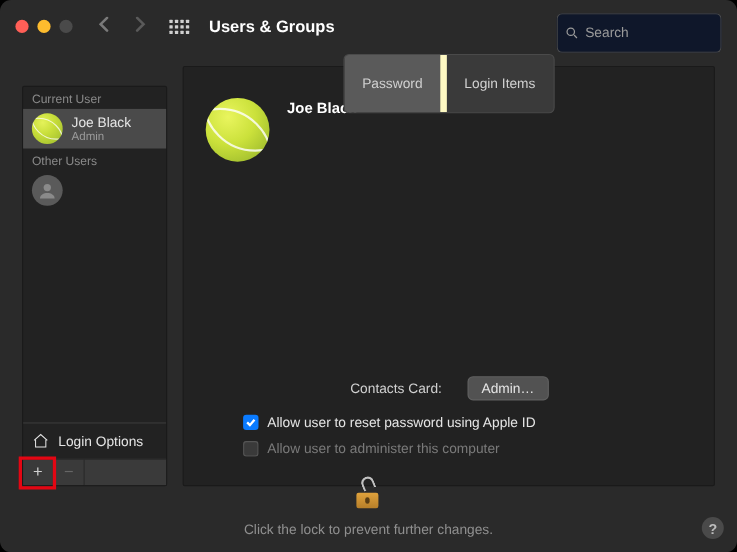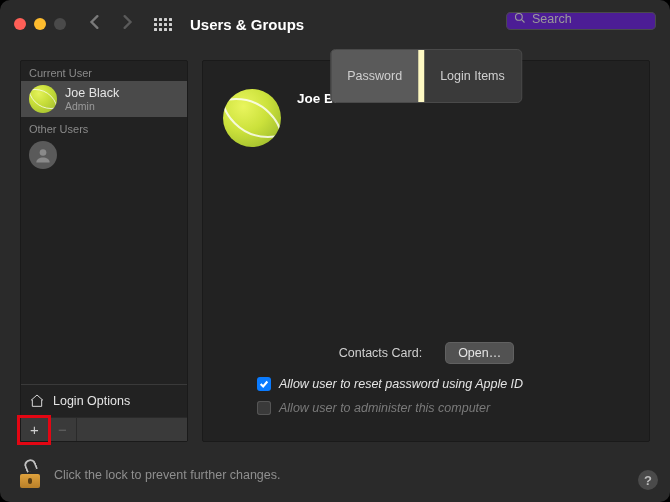--- a/index.html
+++ b/index.html
@@ -9,24 +9,24 @@
     .traffic { display: flex; gap: 8px; }
     .tl { width: 12px; height: 12px; border-radius: 50%; }
     .tl.red { background: #ff5f57; }
     .tl.yellow { background: #febc2e; }
     .tl.gray { background: #4a4a4a; }
     .nav-arrows { margin-left: 22px; display: flex; gap: 18px; color: #7a7a7a; }
     .nav-arrows svg { width: 14px; height: 14px; }
     .grid-icon { margin-left: 20px; display: grid; grid-template-columns: repeat(4, 3px); grid-template-rows: repeat(3, 3px); gap: 2px; }
     .grid-icon span { width: 3px; height: 3px; background: #d0d0d0; border-radius: 0.5px; }
     .title { color: #fff; font-weight: 700; font-size: 15px; margin-left: 18px; }
-    .search { position: absolute; right: 14px; top: 12px; width: 150px; height: 18px; background: #4c1d95; border-radius: 5px; display: flex; align-items: flex-start; padding: 0 8px; color: #9a9a9a; font-size: 12.5px; box-shadow: inset 0 0 0 1px #4a4a4a; }
+    .search { position: absolute; right: 14px; top: 12px; width: 150px; height: 36px; background: #0f172a; border-radius: 5px; display: flex; align-items: center; padding: 0 8px; color: #9a9a9a; font-size: 12.5px; box-shadow: inset 0 0 0 1px #4a4a4a; }
     .search svg { width: 12px; height: 12px; margin-right: 6px; }
     .content { position: absolute; top: 60px; left: 20px; right: 20px; bottom: 60px; display: flex; gap: 14px; }
-    .sidebar { width: 168px; background: #222; border: 1px solid #1a1a1a; border-radius: 2px; display: flex; flex-direction: column; }
+    .sidebar { width: 132px; background: #222; border: 1px solid #1a1a1a; border-radius: 2px; display: flex; flex-direction: column; margin-top: 18px; }
     .section-label { color: #8a8a8a; font-size: 11px; padding: 6px 8px 2px 8px; }
     .user-item { display: flex; align-items: center; gap: 8px; padding: 4px 8px; }
     .user-item.selected { background: #4a4a4a; }
     .avatar-tennis { width: 28px; height: 28px; border-radius: 50%; background: radial-gradient(circle at 35% 30%, #e4f25a 0%, #c8de3a 40%, #9ab82c 100%); position: relative; overflow: hidden; flex-shrink: 0; }
     .avatar-tennis::before { content: ""; position: absolute; width: 160%; height: 160%; border: 1.5px solid rgba(255,255,255,0.75); border-radius: 50%; top: -80%; left: -5%; }
     .avatar-tennis::after { content: ""; position: absolute; width: 160%; height: 160%; border: 1.5px solid rgba(255,255,255,0.75); border-radius: 50%; bottom: -80%; right: -5%; }
     .avatar-generic { width: 28px; height: 28px; border-radius: 50%; background: #5a5a5a; flex-shrink: 0; display: flex; align-items: center; justify-content: center; }
     .avatar-generic svg { width: 20px; height: 20px; fill: #8a8a8a; }
     .user-text { display: flex; flex-direction: column; line-height: 1.15; }
     .user-name { color: #e5e5e5; font-size: 12.5px; }
@@ -46,28 +46,28 @@
     .tab + .tab { border-left: 6px solid #fef9c3; }
     .main-body { padding: 28px 20px 16px 20px; height: 100%; display: flex; flex-direction: column; }
     .user-row { display: flex; align-items: flex-start; gap: 16px; }
     .big-avatar { width: 58px; height: 58px; border-radius: 50%; background: radial-gradient(circle at 35% 30%, #e9f55e 0%, #cbe13b 45%, #8faf28 100%); position: relative; overflow: hidden; flex-shrink: 0; }
     .big-avatar::before { content: ""; position: absolute; width: 160%; height: 160%; border: 2px solid rgba(255,255,255,0.8); border-radius: 50%; top: -82%; left: -6%; }
     .big-avatar::after { content: ""; position: absolute; width: 160%; height: 160%; border: 2px solid rgba(255,255,255,0.8); border-radius: 50%; bottom: -82%; right: -6%; }
     .user-row .name { color: #fff; font-weight: 700; font-size: 13.5px; padding-top: 2px; flex: 1; }
     .btn-rd { background: #525252; color: #e5e5e5; border: none; border-radius: 4px; font-size: 12.5px; padding: 3px 12px; box-shadow: 0 0 0 1px #616161; }
     .flex-spacer { flex: 1; }
     .contacts-row { display: flex; justify-content: center; align-items: center; gap: 24px; color: #d0d0d0; font-size: 12.5px; margin-bottom: 14px; }
-    .check-row { display: flex; align-items: center; gap: 8px; font-size: 12.5px; margin-bottom: 10px; padding-left: 34px; font-style: italic; }
+    .check-row { display: flex; align-items: center; gap: 8px; font-size: 12.5px; margin-bottom: 10px; padding-left: 34px; }
     .check-row.enabled { color: #e5e5e5; }
     .check-row.disabled { color: #7a7a7a; }
     .checkbox { width: 14px; height: 14px; border-radius: 3px; flex-shrink: 0; display: flex; align-items: center; justify-content: center; }
     .checkbox.checked { background: #0a7bff; }
     .checkbox.checked svg { width: 10px; height: 10px; stroke: #fff; stroke-width: 2.5; fill: none; }
     .checkbox.unchecked { background: #3a3a3a; box-shadow: inset 0 0 0 1px #555; }
-    .footer { position: absolute; left: 20px; right: 20px; bottom: 14px; display: flex; align-items: center; gap: 12px; color: #8f8f8f; font-size: 12.5px; }
+    .footer { position: absolute; left: 20px; right: 20px; bottom: 14px; display: flex; align-items: center; gap: 12px; color: #8f8f8f; font-size: 12.5px; flex-direction: column; }
     .lock { width: 22px; height: 26px; position: relative; }
     .lock .body { position: absolute; bottom: 0; left: 0; width: 20px; height: 14px; background: linear-gradient(#e0a23c, #b77f29); border-radius: 2px; }
     .lock .body::after { content:""; position:absolute; left:50%; top:50%; width:4px; height:6px; background:#5a3d12; transform:translate(-50%,-50%); border-radius:2px; }
     .lock .shackle { position: absolute; top: -1px; left: 7px; width: 12px; height: 12px; border: 2.5px solid #c0c0c0; border-bottom: none; border-radius: 7px 7px 0 0; transform: rotate(-22deg); transform-origin: bottom left; }
     .help { position: absolute; right: 12px; bottom: 12px; width: 20px; height: 20px; border-radius: 50%; background: #4a4a4a; color: #bdbdbd; display: flex; align-items: center; justify-content: center; font-size: 13px; font-weight: 600; }
   </style>
 </head>
 <body>
 
 <div class="window">
@@ -158,21 +158,21 @@
         <div class="tab">Login Items</div>
       </div>
       <div class="main-body">
         <div class="user-row">
           <div class="big-avatar"></div>
           <div class="name">Joe Black</div>
         </div>
         <div class="flex-spacer"></div>
         <div class="contacts-row">
           <span>Contacts Card:</span>
-          <button class="btn-rd">Open…</button>
+          <button class="btn-rd">Admin…</button>
         </div>
         <div class="check-row enabled">
           <div class="checkbox checked">
             <svg viewBox="0 0 12 12">
                 <path d="M2 6 L5 9 L10 3"></path>
               </svg>
           </div>
           <span>Allow user to reset password using Apple ID</span>
         </div>
         <div class="check-row disabled">

